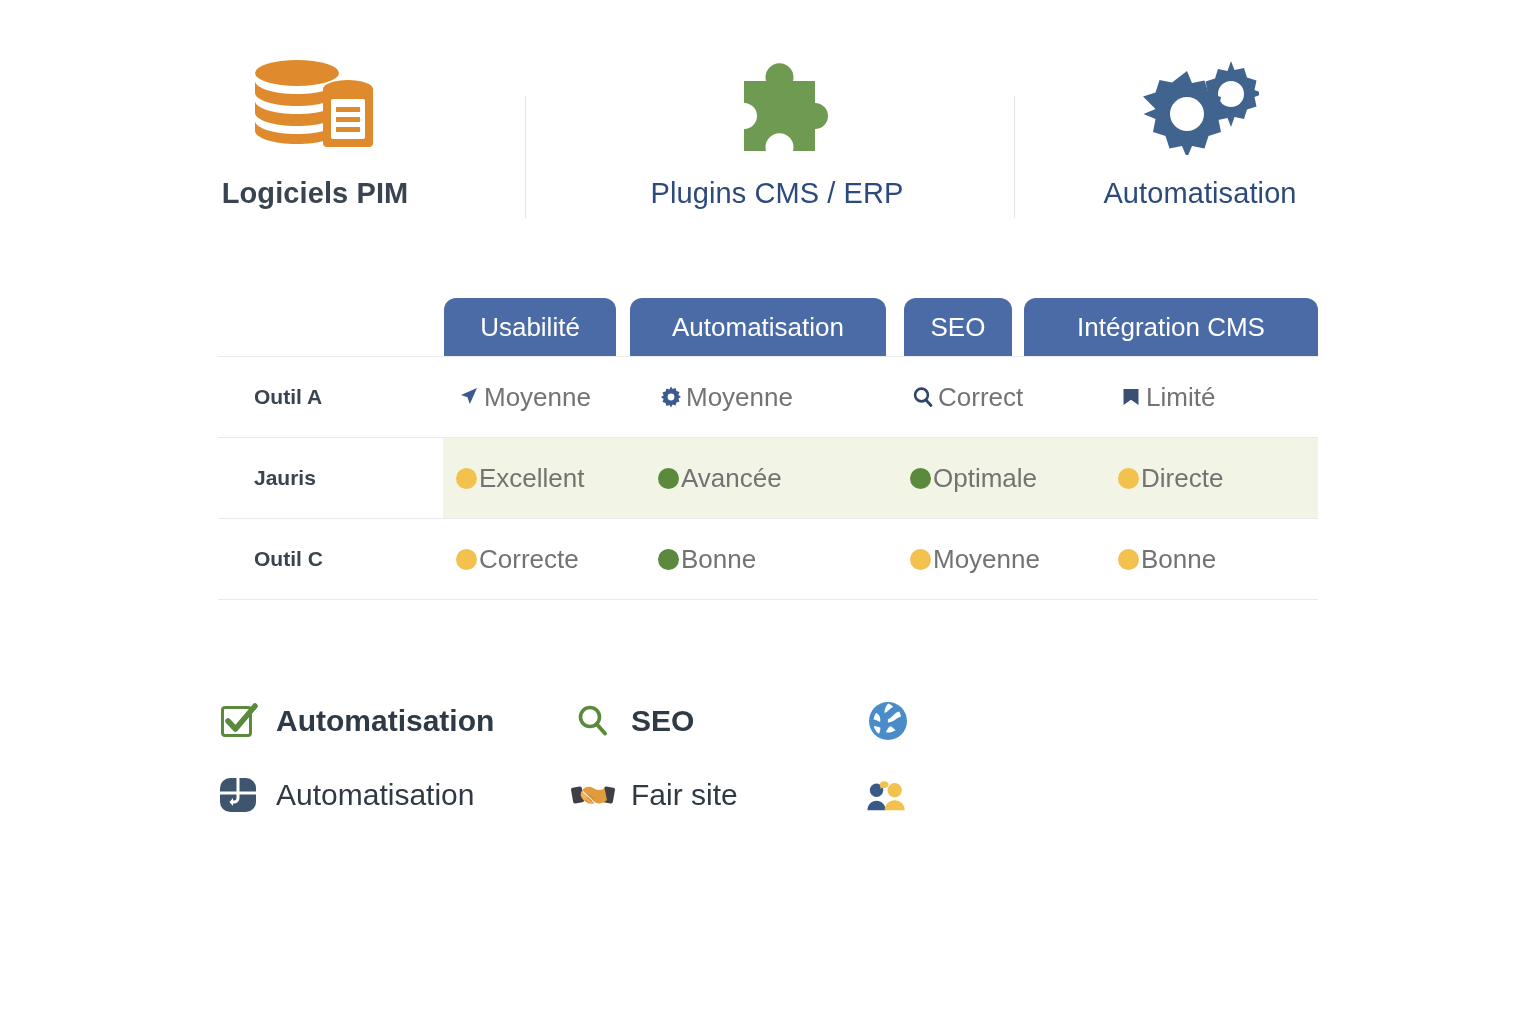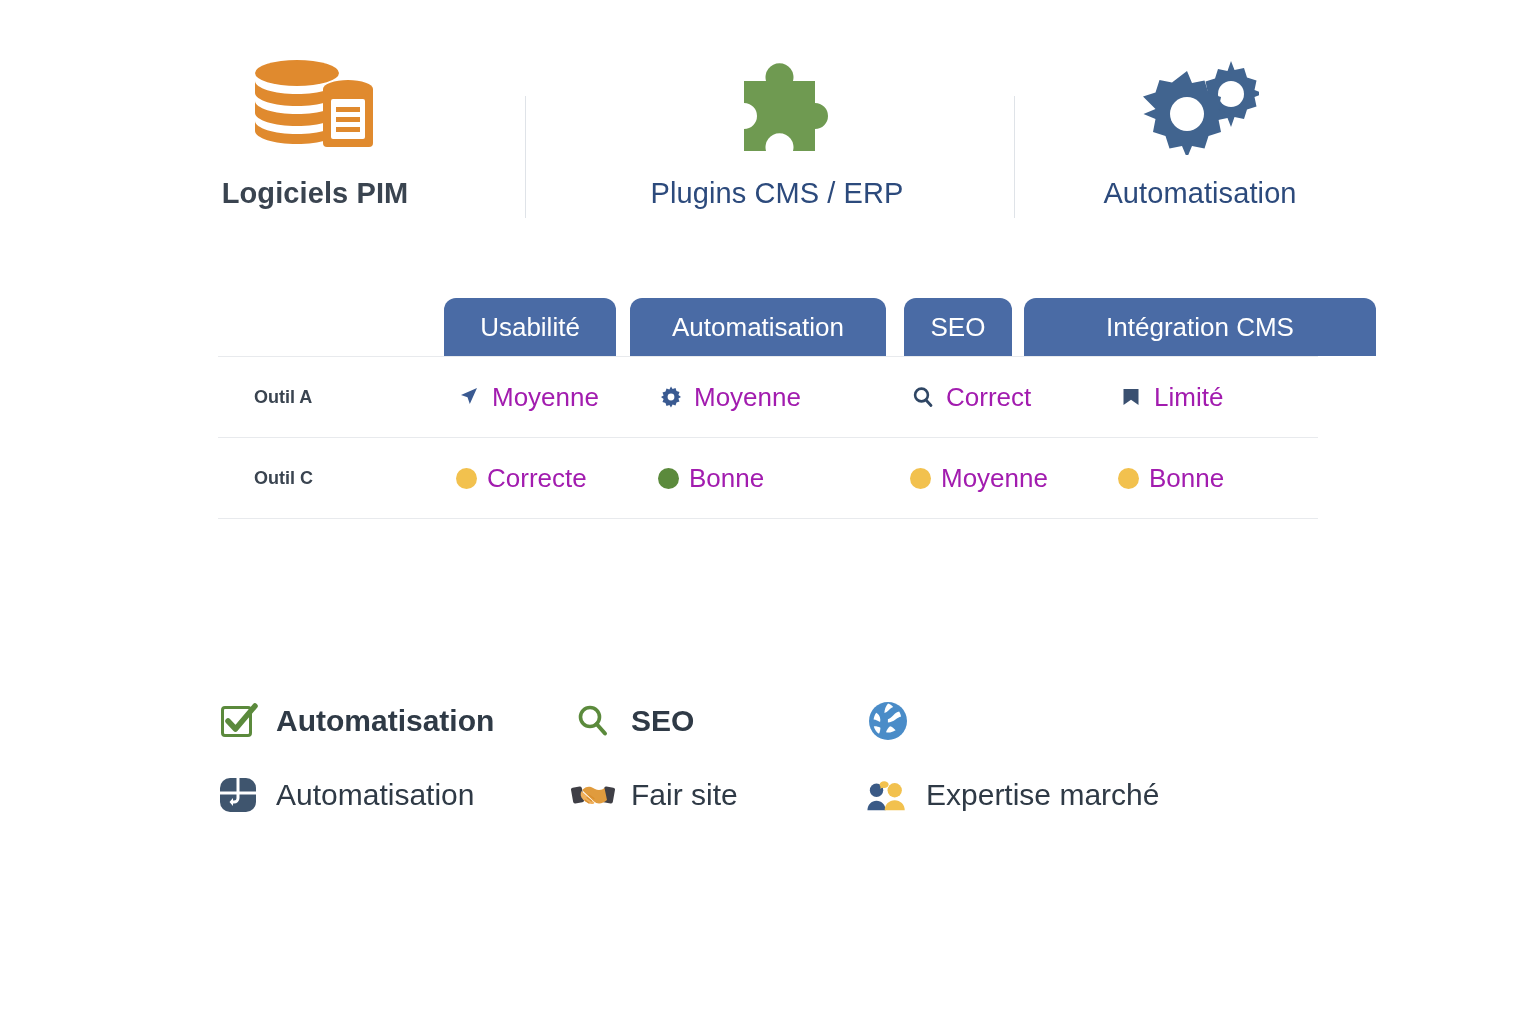--- a/index.html
+++ b/index.html
@@ -84,21 +84,21 @@
     display: flex;
     align-items: center;
     justify-content: center;
     box-sizing: border-box;
     padding: 0 20px;
     white-space: nowrap;
   }
   .th-0 { left: 226px; width: 172px; }
   .th-1 { left: 412px; width: 256px; }
   .th-2 { left: 686px; width: 108px; }
-  .th-3 { left: 806px; width: 352px; }
+  .th-3 { left: 806px; width: 294px; }
 
   .row {
     position: relative;
     height: 80px;
     border-top: 1px solid #e8eaed;
     display: flex;
     align-items: center;
   }
   .row:last-of-type { border-bottom: 1px solid #e8eaed; }
   .row.highlight .row-hl {
@@ -107,35 +107,35 @@
     top: 0;
     right: 0;
     bottom: 0;
     background: #f2f5e6;
     z-index: 0;
   }
   .row-label {
     position: absolute;
     left: 36px;
     z-index: 1;
-    font-size: 18px;
+    font-size: 21px;
     color: #3a4450;
     white-space: nowrap;
   }
   .row.highlight .row-label { font-weight: bold; }
   .row:not(.highlight) .row-label { font-weight: bold; }
 
   .cell {
     position: absolute;
     z-index: 1;
     display: flex;
     align-items: center;
-    gap: 10px;
+    gap: 2px;
     font-size: 26px;
-    color: #a21caf;
+    color: #737373;
     white-space: nowrap;
   }
   .c-0 { left: 238px; }
   .c-1 { left: 440px; }
   .c-2 { left: 692px; }
   .c-3 { left: 900px; text-align: right; }
 
   .dot {
     width: 21px;
     height: 21px;
@@ -294,20 +294,41 @@
     <div class="cell c-3">
       <span class="mini-icon">
         <svg width="24" height="24" viewBox="0 0 24 24">
             <path fill="#3a5070" d="M4.5 4h15v16l-7.5-5.2L4.5 20z"></path>
           </svg>
       </span>
       <span>Limité</span>
     </div>
   </div>
 
+  <div class="row highlight">
+    <div class="row-hl"></div>
+    <div class="row-label">Jauris</div>
+
+    <div class="cell c-0">
+      <span class="dot amber"></span>
+      <span>Excellent</span>
+    </div>
+    <div class="cell c-1">
+      <span class="dot green"></span>
+      <span>Avancée</span>
+    </div>
+    <div class="cell c-2">
+      <span class="dot green"></span>
+      <span>Optimale</span>
+    </div>
+    <div class="cell c-3">
+      <span class="dot amber"></span>
+      <span>Directe</span>
+    </div>
+  </div>
 
   <div class="row">
     <div class="row-label">Outil C</div>
 
     <div class="cell c-0">
       <span class="dot amber"></span>
       <span>Correcte</span>
     </div>
     <div class="cell c-1">
       <span class="dot green"></span>
@@ -402,17 +423,16 @@
     <div class="feat feat-f2">
       <span class="feat-icon">
         <svg width="46" height="36" viewBox="0 0 46 36">
           <circle cx="11" cy="13" r="7" fill="#3a5a86"></circle>
           <path d="M1.5 34c0-5.8 4.3-10 9.5-10s9.5 4.2 9.5 10z" fill="#3a5a86"></path>
           <circle cx="30" cy="13" r="7.5" fill="#f2c14e"></circle>
           <path d="M19.5 34c0-6 4.7-10.5 10.5-10.5S40.5 28 40.5 34z" fill="#f2c14e"></path>
           <path d="M19 3.5c2.6 0 4.7 1.6 4.7 3.6S21.6 10.7 19 10.7c-.7 0-1.3-.1-1.9-.3l-2.5 1.1.7-1.9c-.6-.6-1-1.4-1-2.3 0-2 2.1-3.6 4.7-3.6z" fill="#f2c14e"></path>
         </svg>
       </span>
-      <span class="feat-label">Expertise marché</span>
     </div>
 
   </div>
 </div>
 
 </body></html>

